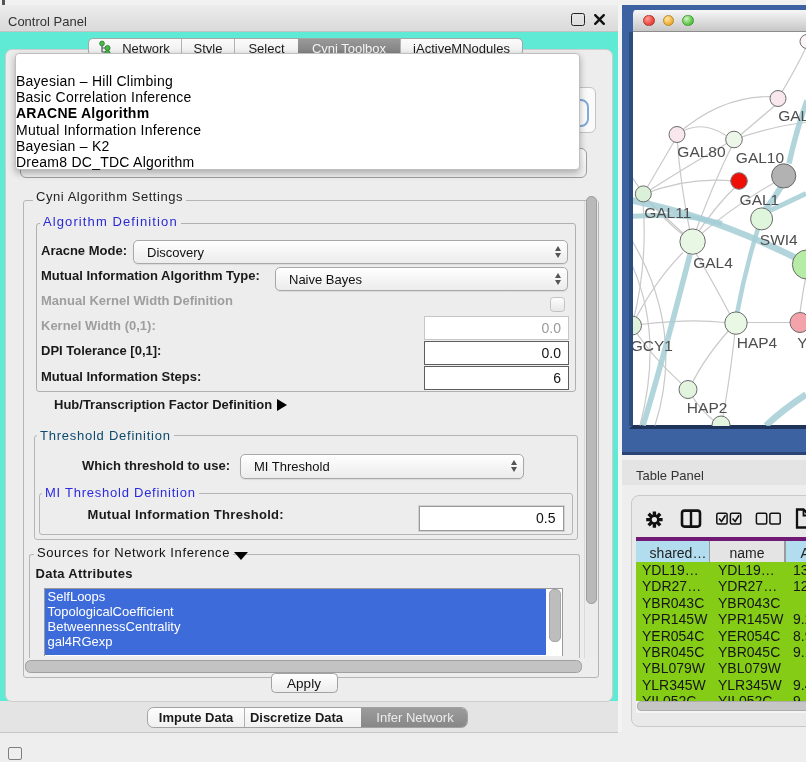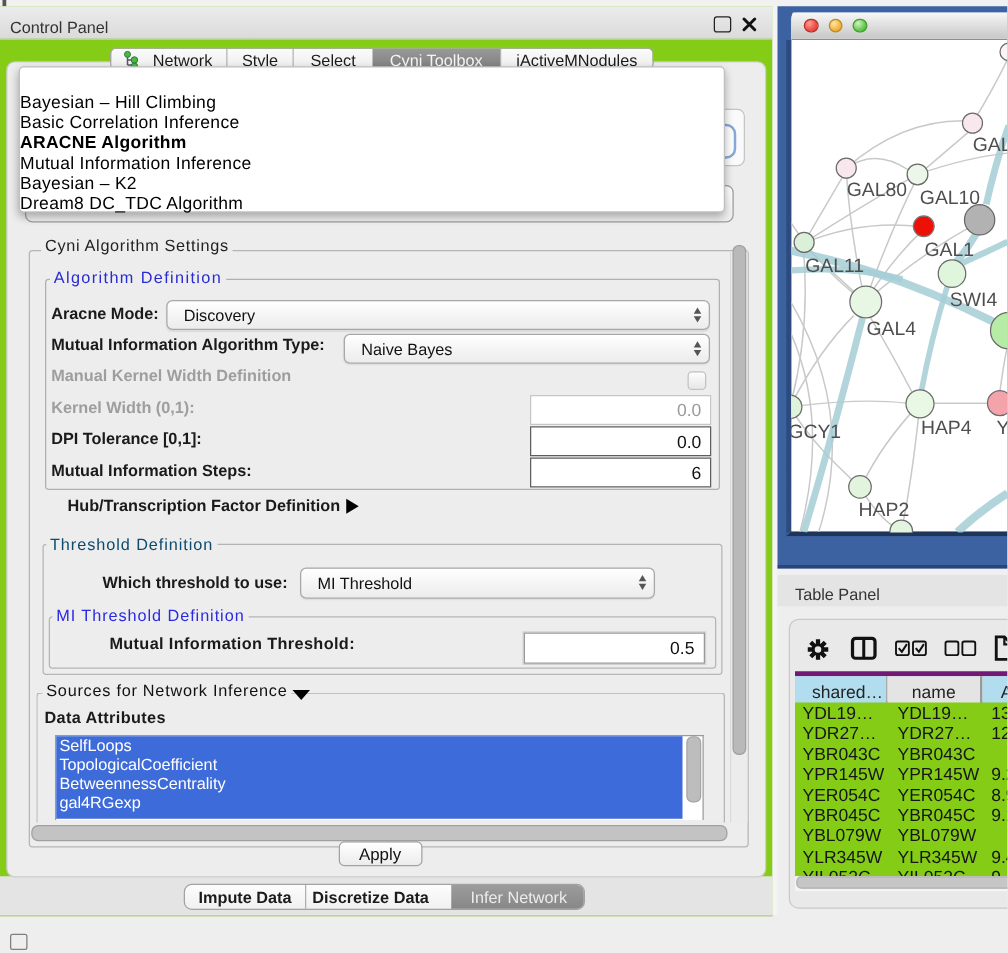--- a/index.html
+++ b/index.html
@@ -18,21 +18,21 @@
 .arr:after{content:"";position:absolute;left:1px;bottom:1px;border-left:3.5px solid transparent;border-right:3.5px solid transparent;border-top:5px solid #555;}
 .field{position:absolute;background:#fff;font-size:14px;color:#111;text-align:center;}
 .field span{position:absolute;right:7px;top:3px;}
 </style>
 </head>
 <body>
 
 <div class="abs" style="left:0;top:0;width:806px;height:6px;background:#f1f1f1;"></div>
 <div class="abs" style="left:2px;top:0;width:3px;height:6px;background:#555;"></div>
 
-<div class="abs" style="left:0;top:5px;width:618px;height:727px;background:#84cc16;border-bottom:1px solid #c6c6c6;">
+<div class="abs" style="left:0;top:5px;width:618px;height:727px;background:#5eead4;border-bottom:1px solid #c6c6c6;">
 
   <div class="abs" style="left:0;top:0;width:618px;height:26px;background:linear-gradient(#ececec,#dadada);border-bottom:1px solid #c2c2c2;"></div>
   <div class="abs" style="left:8px;top:9px;font-size:13px;color:#333;">Control Panel</div>
   <div class="abs" style="left:571px;top:8px;width:12px;height:11px;border:1.6px solid #222;border-radius:2.5px;"></div>
   <svg class="abs" style="left:593px;top:8px;" width="13" height="13" viewBox="0 0 13 13">
     <path d="M2.2,2.2 L10.8,10.8 M10.8,2.2 L2.2,10.8" stroke="#111" stroke-width="2.4" stroke-linecap="round"></path>
   </svg>
 
   <div class="abs" style="left:0;top:696px;width:618px;height:31px;background:#e4e4e4;"></div>
 

